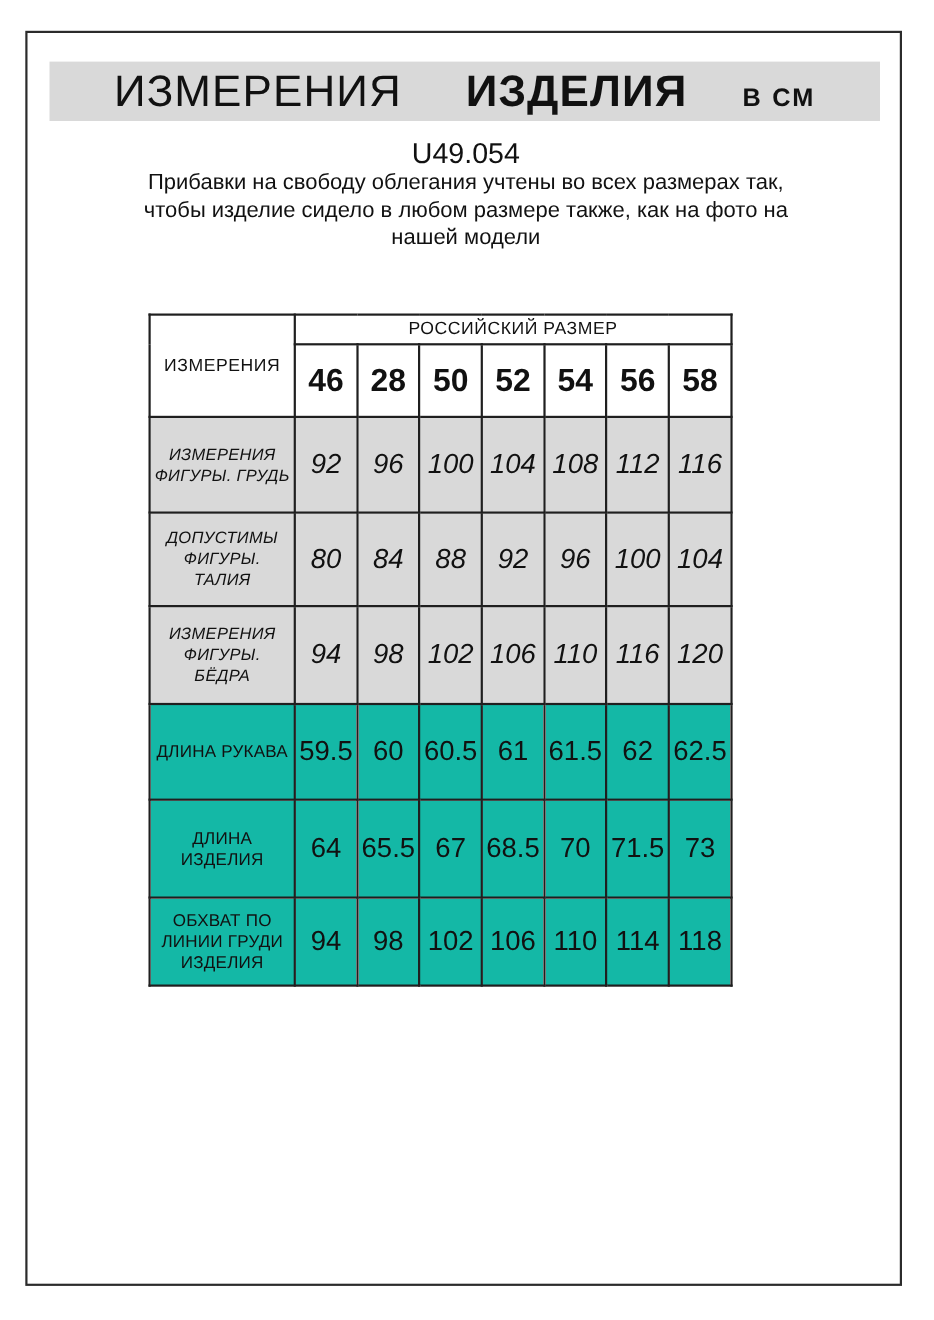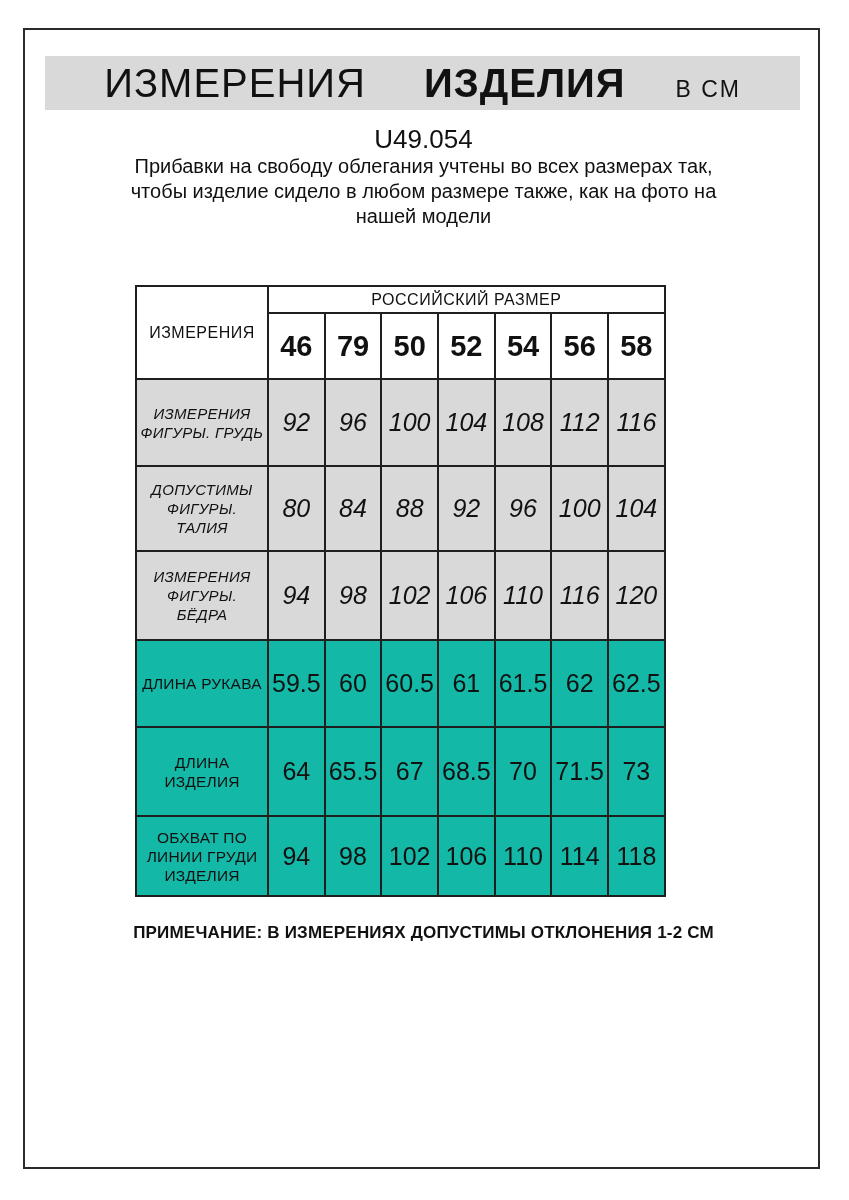--- a/index.html
+++ b/index.html
@@ -20,21 +20,21 @@
   }
   .titlebar{
     position:absolute;left:20px;top:26px;
     width:755px;height:54px;
     background:var(--shade,#d9d9d9);
     display:flex;align-items:baseline;justify-content:center;
     white-space:nowrap;
   }
   .titlebar .w1{font-size:40px;font-weight:400;letter-spacing:1px;line-height:54px;}
   .titlebar .w2{font-size:40px;font-weight:700;letter-spacing:1px;margin-left:58px;}
-  .titlebar .unit{font-size:23px;font-weight:400;letter-spacing:2px;margin-left:50px;}
+  .titlebar .unit{font-size:23px;font-weight:700;letter-spacing:2px;margin-left:50px;}
   .article{
     position:absolute;left:0;top:94px;width:797px;
     text-align:center;font-size:26px;font-weight:400;
   }
   .fitnote{
     position:absolute;left:0;top:124px;width:797px;
     text-align:center;font-size:20px;line-height:25px;font-weight:400;
   }
   .fitnote span{display:block;}
   table.sizes{
@@ -88,21 +88,21 @@
     </div>
 
     <table class="sizes">
       <tbody>
           <tr class="h1">
             <td class="corner" rowspan="2">ИЗМЕРЕНИЯ</td>
             <td class="group" colspan="7">РОССИЙСКИЙ РАЗМЕР</td>
           </tr>
           <tr class="h2">
             <td class="size">46</td>
-            <td class="size">79</td>
+            <td class="size">28</td>
             <td class="size">50</td>
             <td class="size">52</td>
             <td class="size">54</td>
             <td class="size">56</td>
             <td class="size">58</td>
           </tr>
           <tr class="figure r-chest">
             <td class="label">ИЗМЕРЕНИЯ ФИГУРЫ. ГРУДЬ</td>
             <td class="val">92</td>
             <td class="val">96</td>
@@ -158,16 +158,15 @@
             <td class="val">98</td>
             <td class="val">102</td>
             <td class="val">106</td>
             <td class="val">110</td>
             <td class="val">114</td>
             <td class="val">118</td>
           </tr>
         </tbody>
     </table>
 
-    <div class="footnote">ПРИМЕЧАНИЕ: В ИЗМЕРЕНИЯХ ДОПУСТИМЫ ОТКЛОНЕНИЯ 1-2 СМ</div>
 
   </div>
 </div>
 
 </body></html>

